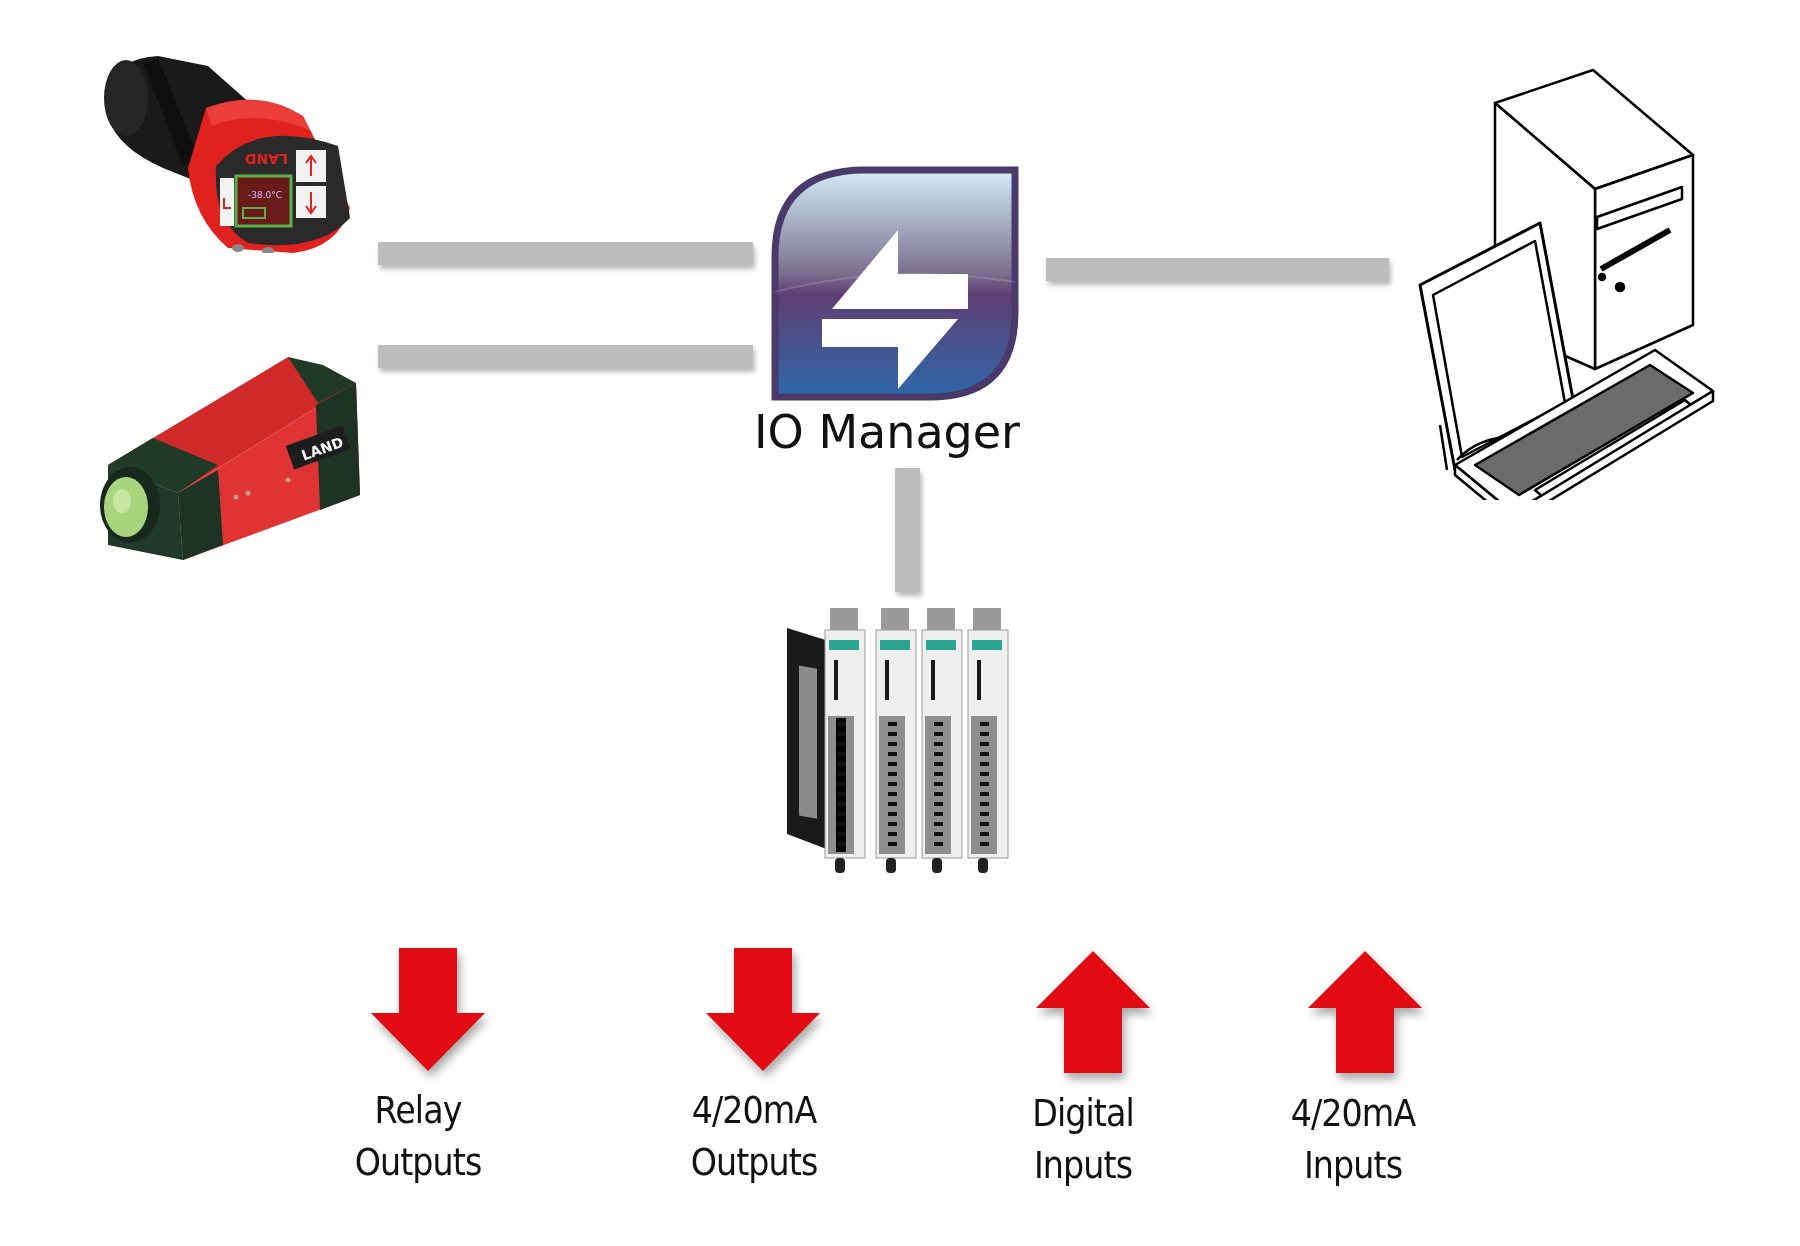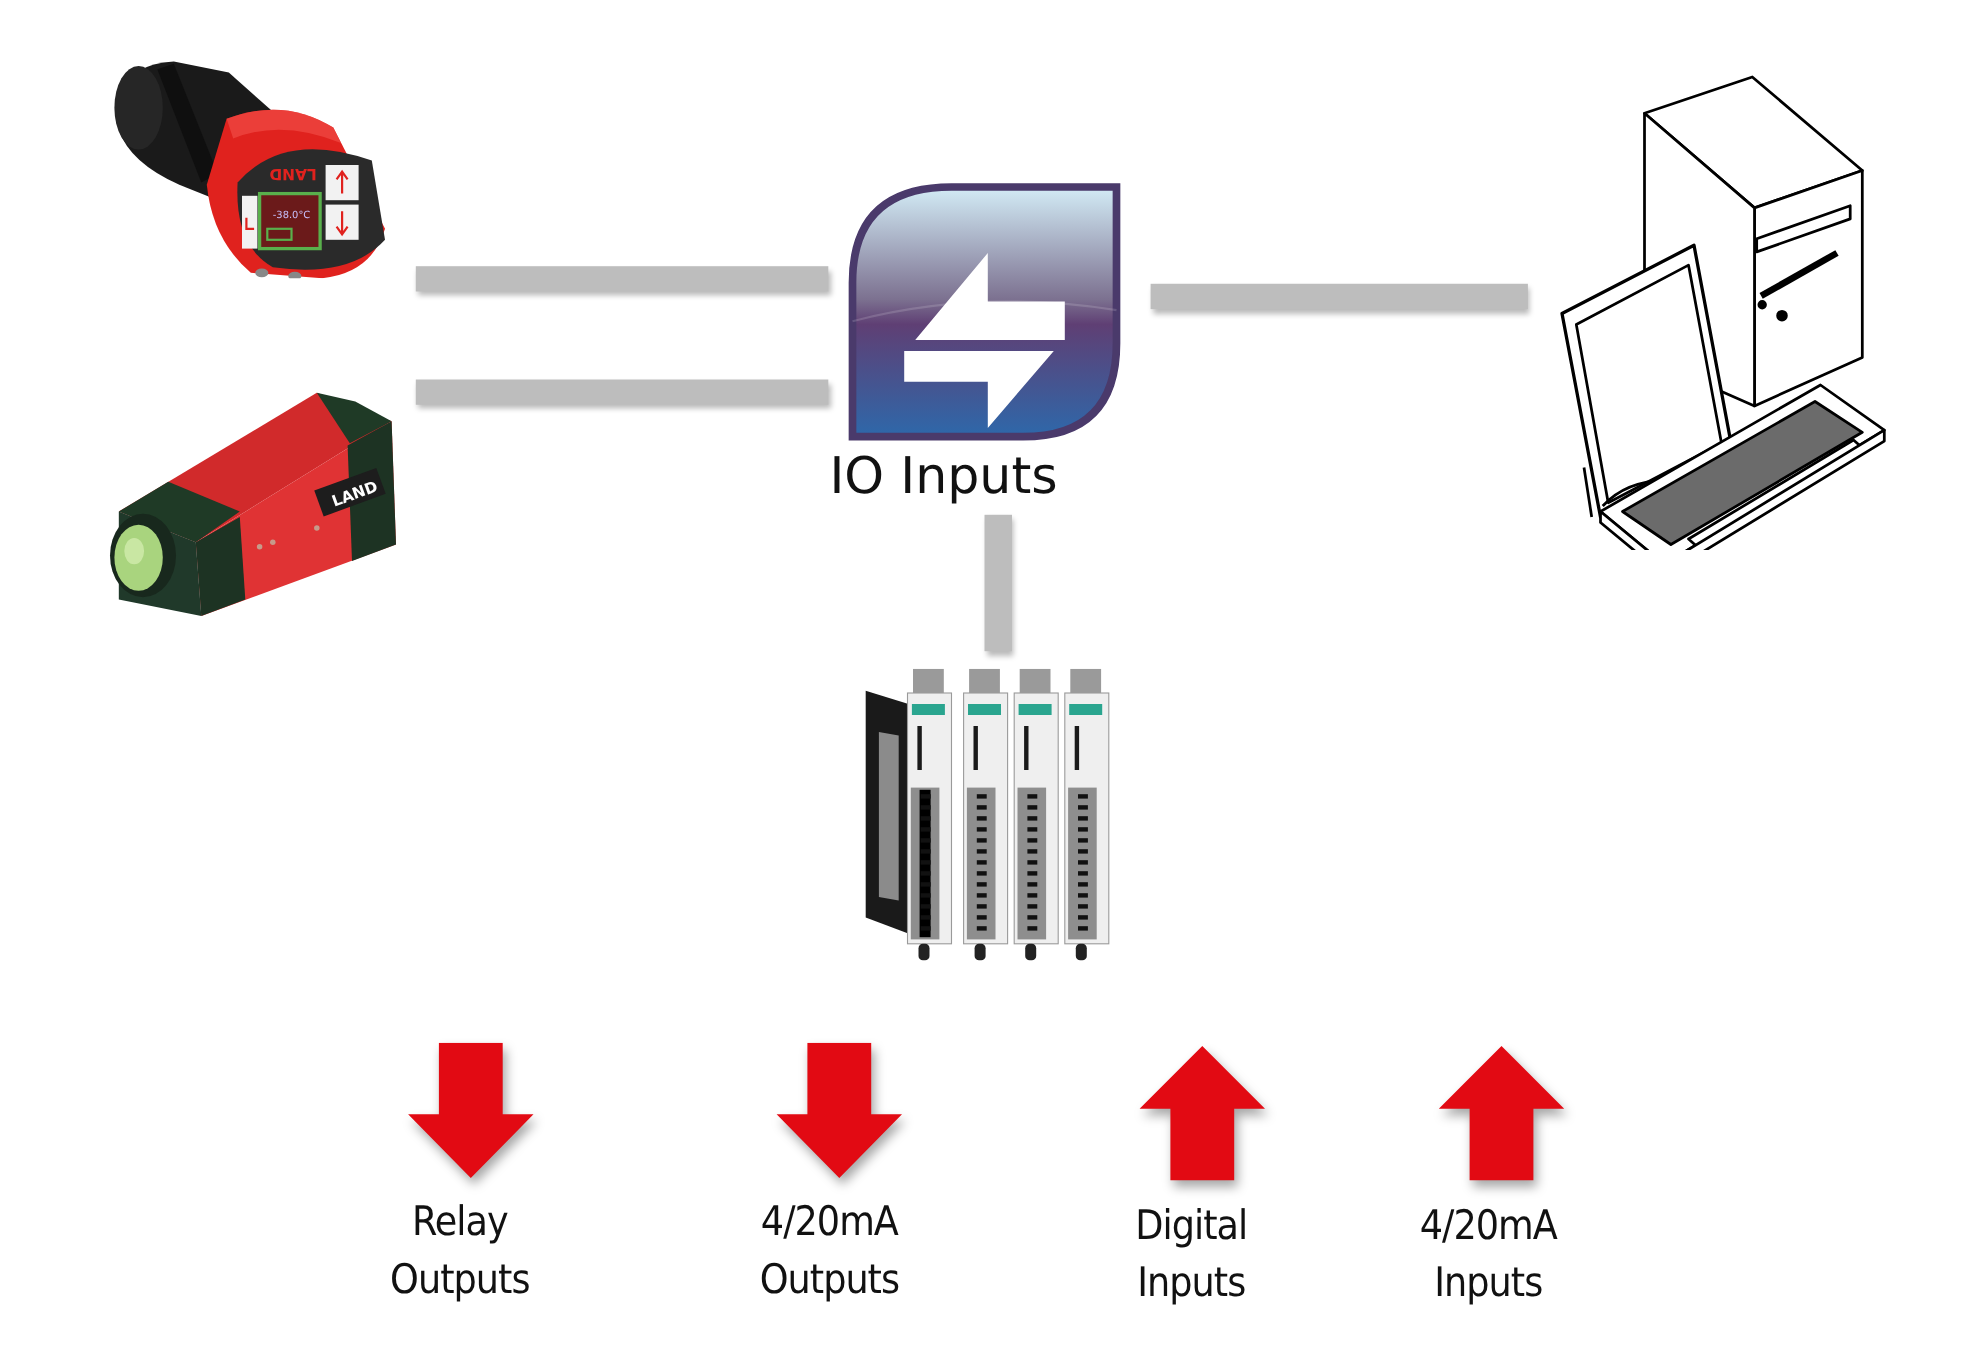--- a/index.html
+++ b/index.html
@@ -85,21 +85,21 @@
       </linearGradient>
     </defs>
     <path d="M5 235 L5 95 Q5 8 95 8 L245 8 L245 150 Q245 235 160 235 Z" fill="url(#lg)" stroke="#4a3a6b" stroke-width="7"></path>
     <path d="M5 130 Q120 100 245 120" stroke="rgba(255,255,255,0.15)" stroke-width="2" fill="none"></path>
 
     <polygon points="128,68 128,112 198,112 198,147 62,147" fill="#ffffff"></polygon>
 
     <polygon points="52,157 188,157 128,227 128,185 52,185" fill="#ffffff"></polygon>
   </svg>
 </div>
-<div class="title" style="left:754px;top:405px;">IO Inputs</div>
+<div class="title" style="left:754px;top:405px;">IO Manager</div>
 
 <div class="abs" style="left:1415px;top:65px;width:300px;height:435px;">
   <svg width="300" height="435" viewBox="0 0 300 435" fill="#ffffff" stroke="#000" stroke-width="2.5" stroke-linejoin="round">
 
     <polygon points="80,38 178,5 278,90 180,124"></polygon>
     <polygon points="180,124 278,90 278,260 180,304"></polygon>
     <polygon points="80,38 180,124 180,304 80,260"></polygon>
     <polygon points="182,152 267,122 267,134 182,164" fill="#fff"></polygon>
     <path d="M186 204 L255 165" stroke-width="6"></path>
     <circle cx="187" cy="212" r="3" fill="#000"></circle>

